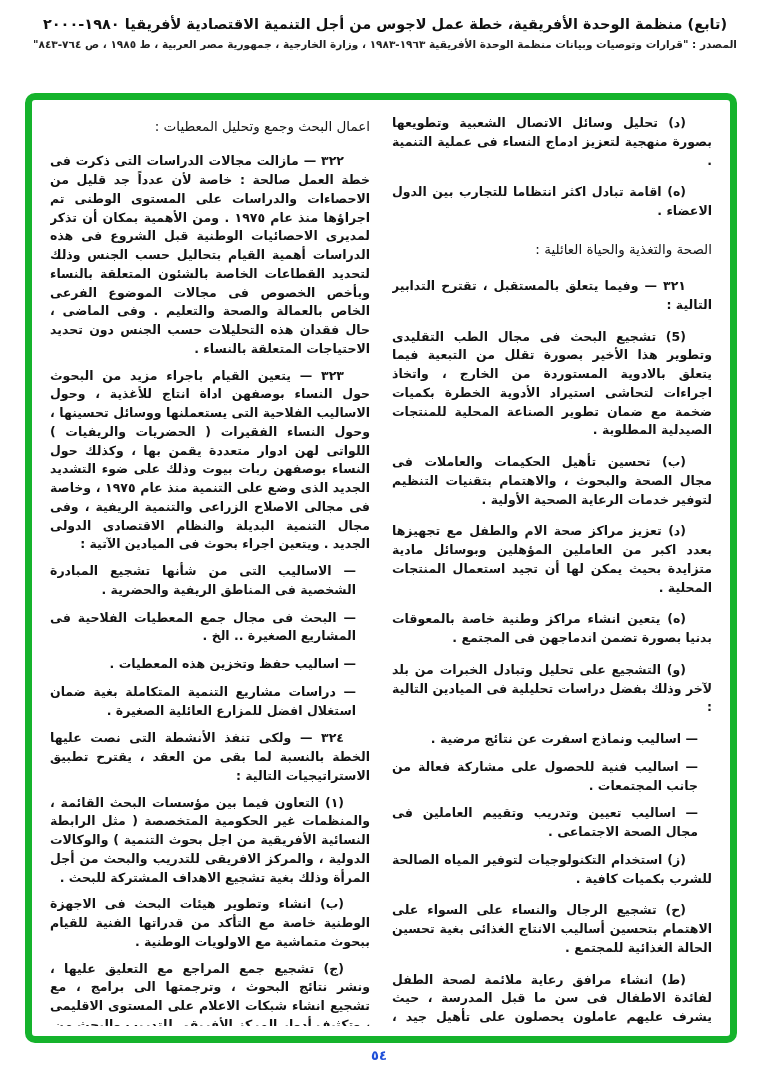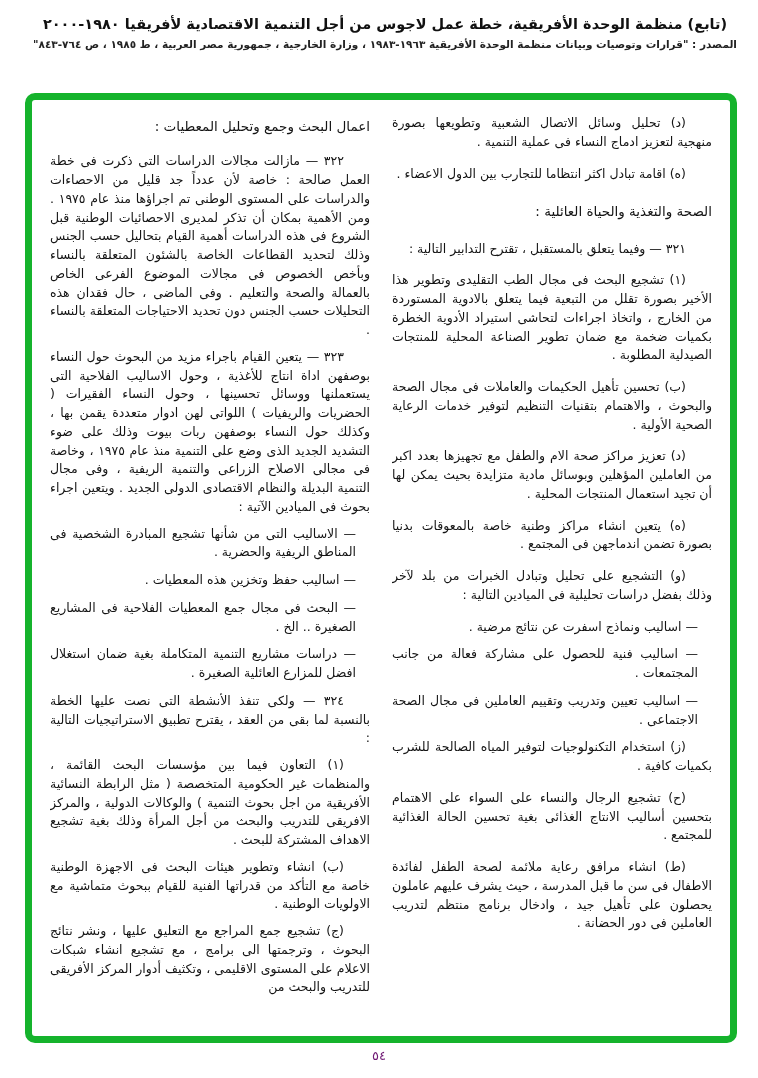--- a/index.html
+++ b/index.html
@@ -37,74 +37,74 @@
     padding:12px 18px 10px 18px;gap:22px;
     box-sizing:border-box;
     overflow:hidden;
   }
   .col{flex:1 1 0;direction:rtl;overflow:hidden;}
   .col-right{padding-top:2px;}
   .col-left{padding-top:2px;}
   
   .block{
     direction:rtl;text-align:justify;text-align-last:right;
-    font-size:12.5px;line-height:1.5;color:#141414;
+    font-size:12.5px;line-height:1.5;color:#141414;font-weight:bold;
   }
   .col-right .block{margin:0 0 13px 0;}
   .col-left  .block{margin:0 0 8px 0;}
   .block.para{text-indent:26px;}
   .block.dash{padding-right:14px;text-indent:0;margin-bottom:9px;}
   .block.heading{
     font-weight:normal;font-size:13.5px;text-indent:0;
     text-align:right;
     margin:14px 0 16px 0;
   }
   .col-left .block.heading{text-align:center;margin:2px 0 16px 0;}
   .col-right .block.heading{margin:18px 0 18px 0;}
   
   .page-number{
     position:absolute;left:0;right:0;top:1048px;
-    text-align:center;font-size:13px;font-weight:normal;color:#701a75;
+    text-align:center;font-size:13px;font-weight:bold;color:#1d4ed8;
     direction:rtl;
   }
 </style>
 </head>
 <body>
 
 <div class="header">
   <div class="header-title">(تابع) منظمة الوحدة الأفريقية، خطة عمل لاجوس من أجل التنمية الاقتصادية لأفريقيا ١٩٨٠-٢٠٠٠</div>
   <div class="header-source">المصدر : "قرارات وتوصيات وبيانات منظمة الوحدة الأفريقية ١٩٦٣-١٩٨٣ ، وزارة الخارجية ، جمهورية مصر العربية ، ط ١٩٨٥ ، ص ٧٦٤-٨٤٣"</div>
 </div>
 
 <div class="frame">
   <div class="columns">
     <div class="col col-right">
         <div class="block para">(د) تحليل وسائل الاتصال الشعبية وتطويعها بصورة منهجية لتعزيز ادماج النساء فى عملية التنمية .</div>
         <div class="block para">(ه) اقامة تبادل اكثر انتظاما للتجارب بين الدول الاعضاء .</div>
         <div class="block heading">الصحة والتغذية والحياة العائلية :</div>
         <div class="block para">٣٢١ — وفيما يتعلق بالمستقبل ، تقترح التدابير التالية :</div>
-        <div class="block para">(١) تشجيع البحث فى مجال الطب التقليدى وتطوير هذا الأخير بصورة تقلل من التبعية فيما يتعلق بالادوية المستوردة من الخارج ، واتخاذ اجراءات لتحاشى استيراد الأدوية الخطرة بكميات ضخمة مع ضمان تطوير الصناعة المحلية للمنتجات الصيدلية المطلوبة .</div>
+        <div class="block para">(5) تشجيع البحث فى مجال الطب التقليدى وتطوير هذا الأخير بصورة تقلل من التبعية فيما يتعلق بالادوية المستوردة من الخارج ، واتخاذ اجراءات لتحاشى استيراد الأدوية الخطرة بكميات ضخمة مع ضمان تطوير الصناعة المحلية للمنتجات الصيدلية المطلوبة .</div>
         <div class="block para">(ب) تحسين تأهيل الحكيمات والعاملات فى مجال الصحة والبحوث ، والاهتمام بتقنيات التنظيم لتوفير خدمات الرعاية الصحية الأولية .</div>
         <div class="block para">(د) تعزيز مراكز صحة الام والطفل مع تجهيزها بعدد اكبر من العاملين المؤهلين وبوسائل مادية متزايدة بحيث يمكن لها أن تجيد استعمال المنتجات المحلية .</div>
         <div class="block para">(ه) يتعين انشاء مراكز وطنية خاصة بالمعوقات بدنيا بصورة تضمن اندماجهن فى المجتمع .</div>
         <div class="block para">(و) التشجيع على تحليل وتبادل الخبرات من بلد لآخر وذلك بفضل دراسات تحليلية فى الميادين التالية :</div>
         <div class="block dash">— اساليب ونماذج اسفرت عن نتائج مرضية .</div>
         <div class="block dash">— اساليب فنية للحصول على مشاركة فعالة من جانب المجتمعات .</div>
         <div class="block dash">— اساليب تعيين وتدريب وتقييم العاملين فى مجال الصحة الاجتماعى .</div>
         <div class="block para">(ز) استخدام التكنولوجيات لتوفير المياه الصالحة للشرب بكميات كافية .</div>
         <div class="block para">(ح) تشجيع الرجال والنساء على السواء على الاهتمام بتحسين أساليب الانتاج الغذائى بغية تحسين الحالة الغذائية للمجتمع .</div>
         <div class="block para">(ط) انشاء مرافق رعاية ملائمة لصحة الطفل لفائدة الاطفال فى سن ما قبل المدرسة ، حيث يشرف عليهم عاملون يحصلون على تأهيل جيد ، وادخال برنامج منتظم لتدريب العاملين فى دور الحضانة .</div>
       </div>
     <div class="col col-left">
         <div class="block heading">اعمال البحث وجمع وتحليل المعطيات :</div>
         <div class="block para">٣٢٢ — مازالت مجالات الدراسات التى ذكرت فى خطة العمل صالحة : خاصة لأن عدداً جد قليل من الاحصاءات والدراسات على المستوى الوطنى تم اجراؤها منذ عام ١٩٧٥ . ومن الأهمية بمكان أن تذكر لمديرى الاحصائيات الوطنية قبل الشروع فى هذه الدراسات أهمية القيام بتحاليل حسب الجنس وذلك لتحديد القطاعات الخاصة بالشئون المتعلقة بالنساء وبأخص الخصوص فى مجالات الموضوع الفرعى الخاص بالعمالة والصحة والتعليم . وفى الماضى ، حال فقدان هذه التحليلات حسب الجنس دون تحديد الاحتياجات المتعلقة بالنساء .</div>
         <div class="block para">٣٢٣ — يتعين القيام باجراء مزيد من البحوث حول النساء بوصفهن اداة انتاج للأغذية ، وحول الاساليب الفلاحية التى يستعملنها ووسائل تحسينها ، وحول النساء الفقيرات ( الحضريات والريفيات ) اللواتى لهن ادوار متعددة يقمن بها ، وكذلك حول النساء بوصفهن ربات بيوت وذلك على ضوء التشديد الجديد الذى وضع على التنمية منذ عام ١٩٧٥ ، وخاصة فى مجالى الاصلاح الزراعى والتنمية الريفية ، وفى مجال التنمية البديلة والنظام الاقتصادى الدولى الجديد . ويتعين اجراء بحوث فى الميادين الآتية :</div>
         <div class="block dash">— الاساليب التى من شأنها تشجيع المبادرة الشخصية فى المناطق الريفية والحضرية .</div>
+        <div class="block dash">— البحث فى مجال جمع المعطيات الفلاحية فى المشاريع الصغيرة .. الخ .</div>
         <div class="block dash">— اساليب حفظ وتخزين هذه المعطيات .</div>
-        <div class="block dash">— البحث فى مجال جمع المعطيات الفلاحية فى المشاريع الصغيرة .. الخ .</div>
         <div class="block dash">— دراسات مشاريع التنمية المتكاملة بغية ضمان استغلال افضل للمزارع العائلية الصغيرة .</div>
         <div class="block para">٣٢٤ — ولكى تنفذ الأنشطة التى نصت عليها الخطة بالنسبة لما بقى من العقد ، يقترح تطبيق الاستراتيجيات التالية :</div>
         <div class="block para">(١) التعاون فيما بين مؤسسات البحث القائمة ، والمنظمات غير الحكومية المتخصصة ( مثل الرابطة النسائية الأفريقية من اجل بحوث التنمية ) والوكالات الدولية ، والمركز الافريقى للتدريب والبحث من أجل المرأة وذلك بغية تشجيع الاهداف المشتركة للبحث .</div>
         <div class="block para">(ب) انشاء وتطوير هيئات البحث فى الاجهزة الوطنية خاصة مع التأكد من قدراتها الفنية للقيام ببحوث متماشية مع الاولويات الوطنية .</div>
         <div class="block para">(ج) تشجيع جمع المراجع مع التعليق عليها ، ونشر نتائج البحوث ، وترجمتها الى برامج ، مع تشجيع انشاء شبكات الاعلام على المستوى الاقليمى ، وتكثيف أدوار المركز الأفريقى للتدريب والبحث من</div>
       </div>
   </div>
 </div>
 
 <div class="page-number">٥٤</div>

